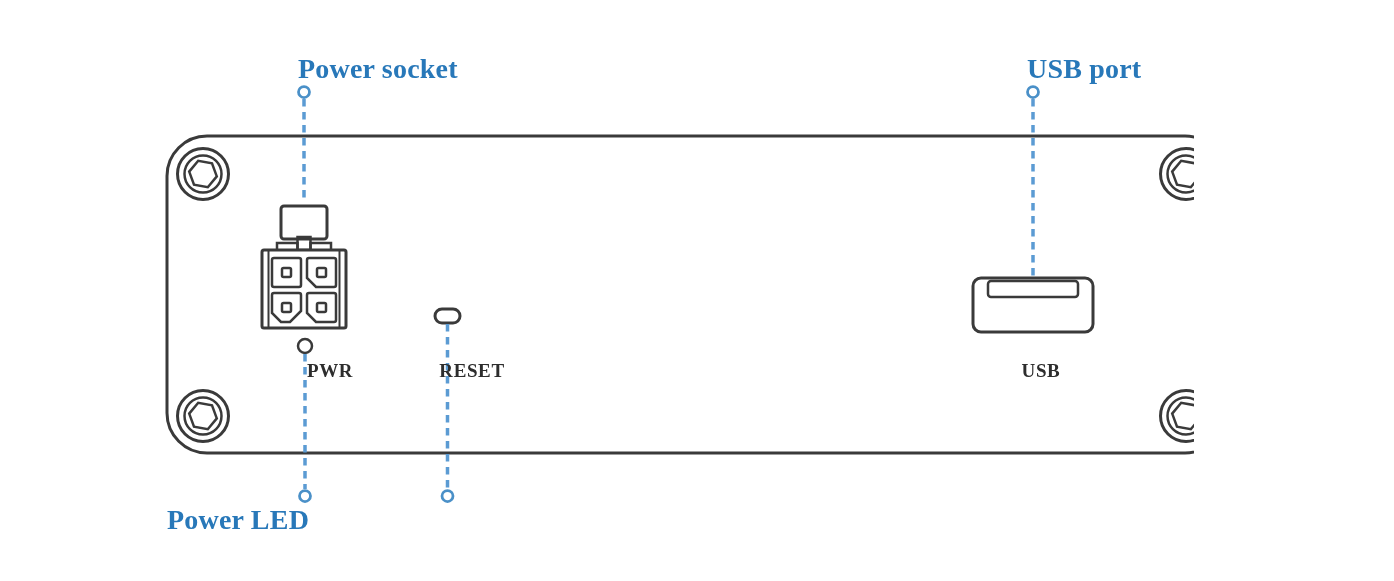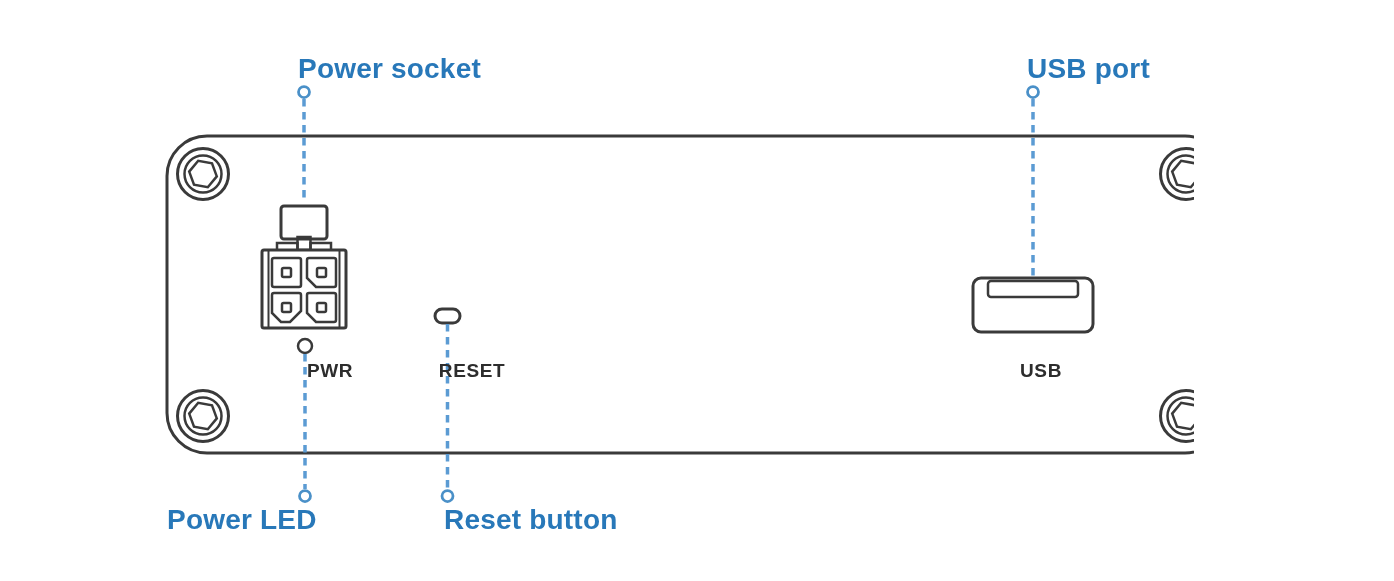--- a/index.html
+++ b/index.html
@@ -5,21 +5,21 @@
   html, body {
     margin: 0;
     padding: 0;
     background: #ffffff;
   }
   .canvas {
     position: relative;
     width: 1194px;
     height: 581px;
     background: #ffffff;
-    font-family: Liberation Sans, sans-serif;
+    font-family: Liberation Serif, serif;
     overflow: hidden;
   }
   .canvas svg {
     position: absolute;
     left: 0;
     top: 0;
   }
   .ln {
     fill: none;
     stroke: var(--line, #3a3a3a);
@@ -126,19 +126,18 @@
 
     <circle class="leader-dot" cx="304" cy="92" r="5.5"></circle>
     <circle class="leader-dot" cx="1033" cy="92" r="5.5"></circle>
     <circle class="leader-dot" cx="305" cy="496" r="5.5"></circle>
     <circle class="leader-dot" cx="447.5" cy="496" r="5.5"></circle>
   </svg>
 
   <div class="callout" style="left:298px; top:54px;">Power socket</div>
   <div class="callout" style="left:167px; top:505px;">Power LED</div>
   <div class="callout" style="left:1027px; top:54px;">USB port</div>
-  <div class="callout" style="left:444px; top:505px;">Reset button</div>
 
   <div class="portlabel" style="left:309px; top:361px;">PWR</div>
   <div class="portlabel" style="left:451px; top:361px;">RESET</div>
   <div class="portlabel" style="left:1020px; top:361px;">USB</div>
 
 </div>
 
 </body></html>

